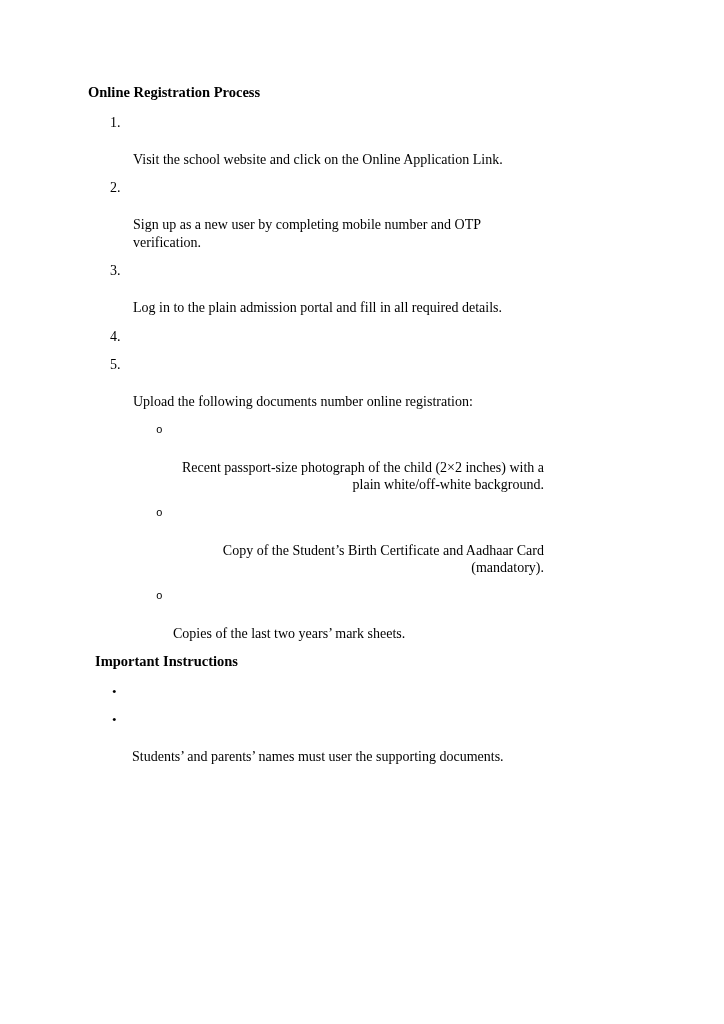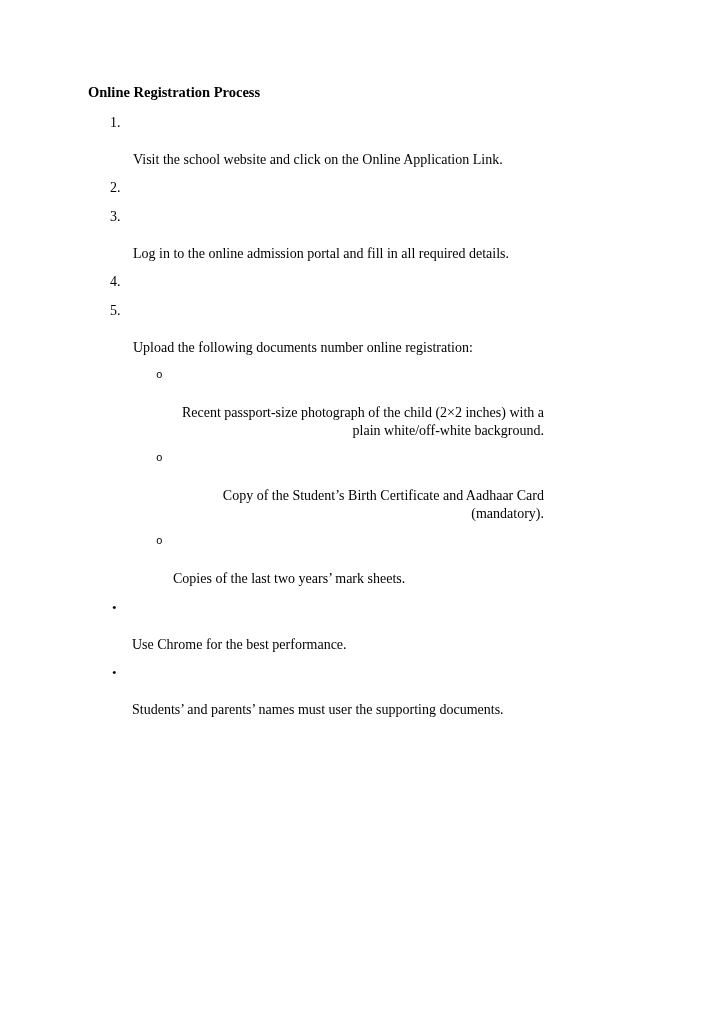--- a/index.html
+++ b/index.html
@@ -59,24 +59,25 @@
 <div class="page">
 
   <div class="heading">Online Registration Process</div>
 
   <div class="row num">
     <span class="marker">1.</span>
     <span class="text">Visit the school website and click on the Online Application Link.</span>
   </div>
   <div class="row num">
     <span class="marker">2.</span>
+    <span class="text">Sign up as a new user by completing mobile number and OTP verification.</span>
   </div>
   <div class="row num">
     <span class="marker">3.</span>
-    <span class="text">Log in to the online admission portal and fill in all required details.</span>
+    <span class="text">Log in to the plain admission portal and fill in all required details.</span>
   </div>
   <div class="row num">
     <span class="marker">4.</span>
   </div>
   <div class="row num">
     <span class="marker">5.</span>
     <span class="text">Upload the following documents number online registration:</span>
   </div>
 
   <div class="row sub">
@@ -85,23 +86,23 @@
   </div>
   <div class="row sub">
     <span class="marker">o</span>
     <span class="text">Copy of the Student’s Birth Certificate and Aadhaar Card (mandatory).</span>
   </div>
   <div class="row sub">
     <span class="marker">o</span>
     <span class="text">Copies of the last two years’ mark sheets.</span>
   </div>
 
+  <div class="heading indented">Important Instructions</div>
 
   <div class="row bul">
     <span class="marker">•</span>
-    <span class="text">Use Chrome for the best performance.</span>
   </div>
   <div class="row bul">
     <span class="marker">•</span>
     <span class="text">Students’ and parents’ names must user the supporting documents.</span>
   </div>
 
 </div>
 
 </body></html>

